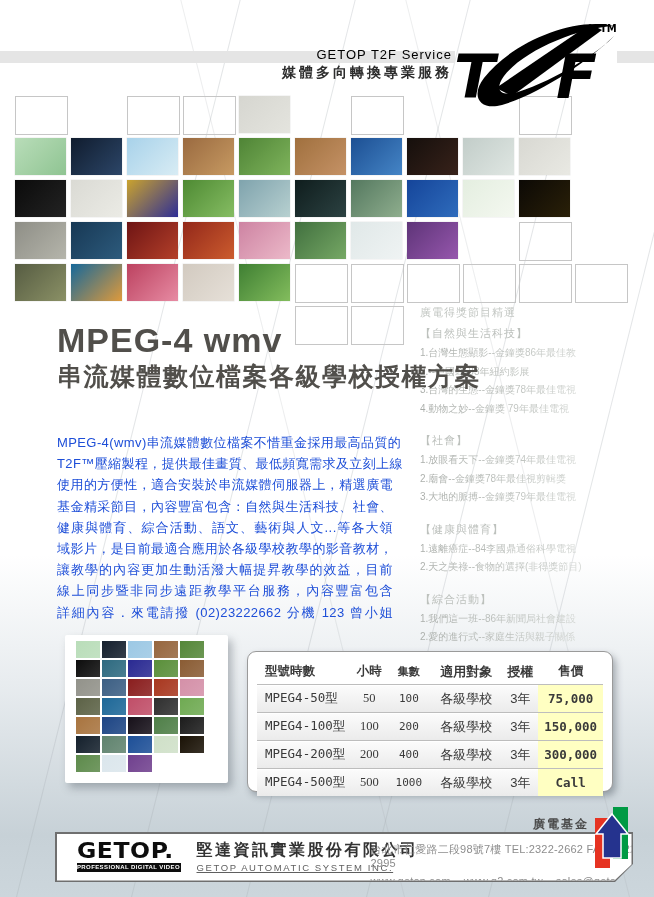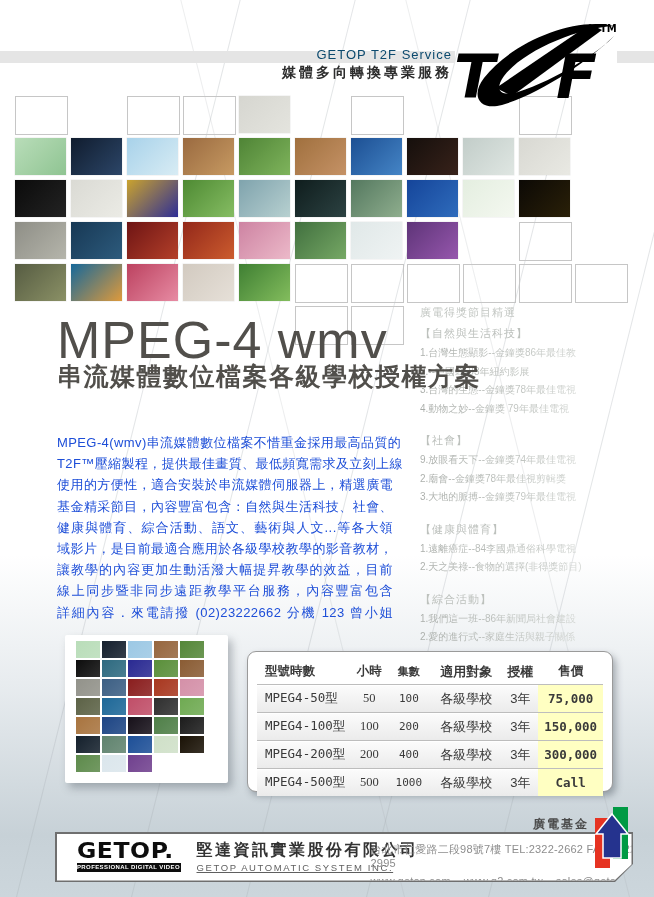--- a/index.html
+++ b/index.html
@@ -11,32 +11,32 @@
   
   .diag{position:absolute;top:-220px;width:1px;height:1400px;background:#a7adb3;opacity:.32;z-index:1;}
   .d1{left:120px;transform:rotate(14deg);} .d2{left:235px;transform:rotate(14deg);}
   .d3{left:350px;transform:rotate(14deg);} .d4{left:470px;transform:rotate(14deg);}
   .d5{left:592px;transform:rotate(14deg);} .d6{left:300px;transform:rotate(-14deg);opacity:.22;}
   .d7{left:525px;transform:rotate(-14deg);opacity:.22;}
 
   
   .hdr-strip{position:absolute;top:51px;left:0;width:455px;height:12px;background:#e5e5e5;z-index:3;}
   .hdr-strip2{position:absolute;top:51px;left:617px;width:37px;height:12px;background:#e5e5e5;z-index:3;}
-  .svc1{position:absolute;top:47px;right:202px;font-size:13px;color:#0c4a6e;letter-spacing:1px;z-index:4;}
+  .svc1{position:absolute;top:47px;right:202px;font-size:13px;color:#000000;letter-spacing:1px;z-index:4;}
   .svc2{position:absolute;top:64px;right:202px;font-size:14px;color:#2d2d2d;font-weight:bold;letter-spacing:3px;z-index:4;}
   .t2f{position:absolute;left:452px;top:18px;z-index:4;}
 
   
   .cell{position:absolute;width:51px;height:37px;z-index:2;}
   .cell.box{border:1px solid #c6c6c6;background:transparent;}
   .cell.img{box-shadow:0 0 0 0.5px rgba(0,0,0,0.08);}
 
   
   .title{position:absolute;left:57px;top:320px;z-index:6;color:#514f4b;}
-  .title .t1{font-size:52px;font-weight:normal;letter-spacing:1px;line-height:40px;}
+  .title .t1{font-size:34px;font-weight:bold;letter-spacing:1px;line-height:40px;}
   .title .t2{font-size:25px;font-weight:bold;letter-spacing:1.5px;line-height:30px;margin-top:1px;white-space:nowrap;}
   .body-text{position:absolute;left:57px;top:398px;width:336px;z-index:6;color:#1d4ed8;margin-top:34px;}
   .bline{font-size:13px;line-height:21.2px;letter-spacing:0.4px;text-align:justify;text-align-last:justify;white-space:nowrap;}
 
   
   .awards{position:absolute;left:420px;top:303px;width:232px;z-index:5;}
   .aw-title{font-size:11px;color:#c3c7c3;letter-spacing:1px;line-height:18px;margin-bottom:3px;}
   .aw-head{font-size:11px;color:#bdc1bd;letter-spacing:1px;line-height:18px;margin-bottom:2px;}
   .aw-sec{margin-bottom:13px;}
   .aw-item{font-size:10px;line-height:18.5px;white-space:nowrap;
@@ -187,21 +187,21 @@
     <div id="aw-sections">
         <div class="aw-sec">
           <div class="aw-head">【自然與生活科技】</div>
           <div class="aw-item">1.台灣生態顯影--金鐘獎86年最佳教</div>
           <div class="aw-item">2.--中國蜂-83年紐約影展</div>
           <div class="aw-item">3.台灣的生態--金鐘獎78年最佳電視</div>
           <div class="aw-item">4.動物之妙--金鐘獎 79年最佳電視</div>
         </div>
         <div class="aw-sec">
           <div class="aw-head">【社會】</div>
-          <div class="aw-item">9.放眼看天下--金鐘獎74年最佳電視</div>
+          <div class="aw-item">1.放眼看天下--金鐘獎74年最佳電視</div>
           <div class="aw-item">2.廟會--金鐘獎78年最佳視剪輯獎</div>
           <div class="aw-item">3.大地的脈搏--金鐘獎79年最佳電視</div>
         </div>
         <div class="aw-sec">
           <div class="aw-head">【健康與體育】</div>
           <div class="aw-item">1.遠離癌症--84李國鼎通俗科學電視</div>
           <div class="aw-item">2.天之美祿--食物的選擇(非得獎節目)</div>
         </div>
         <div class="aw-sec">
           <div class="aw-head">【綜合活動】</div>

